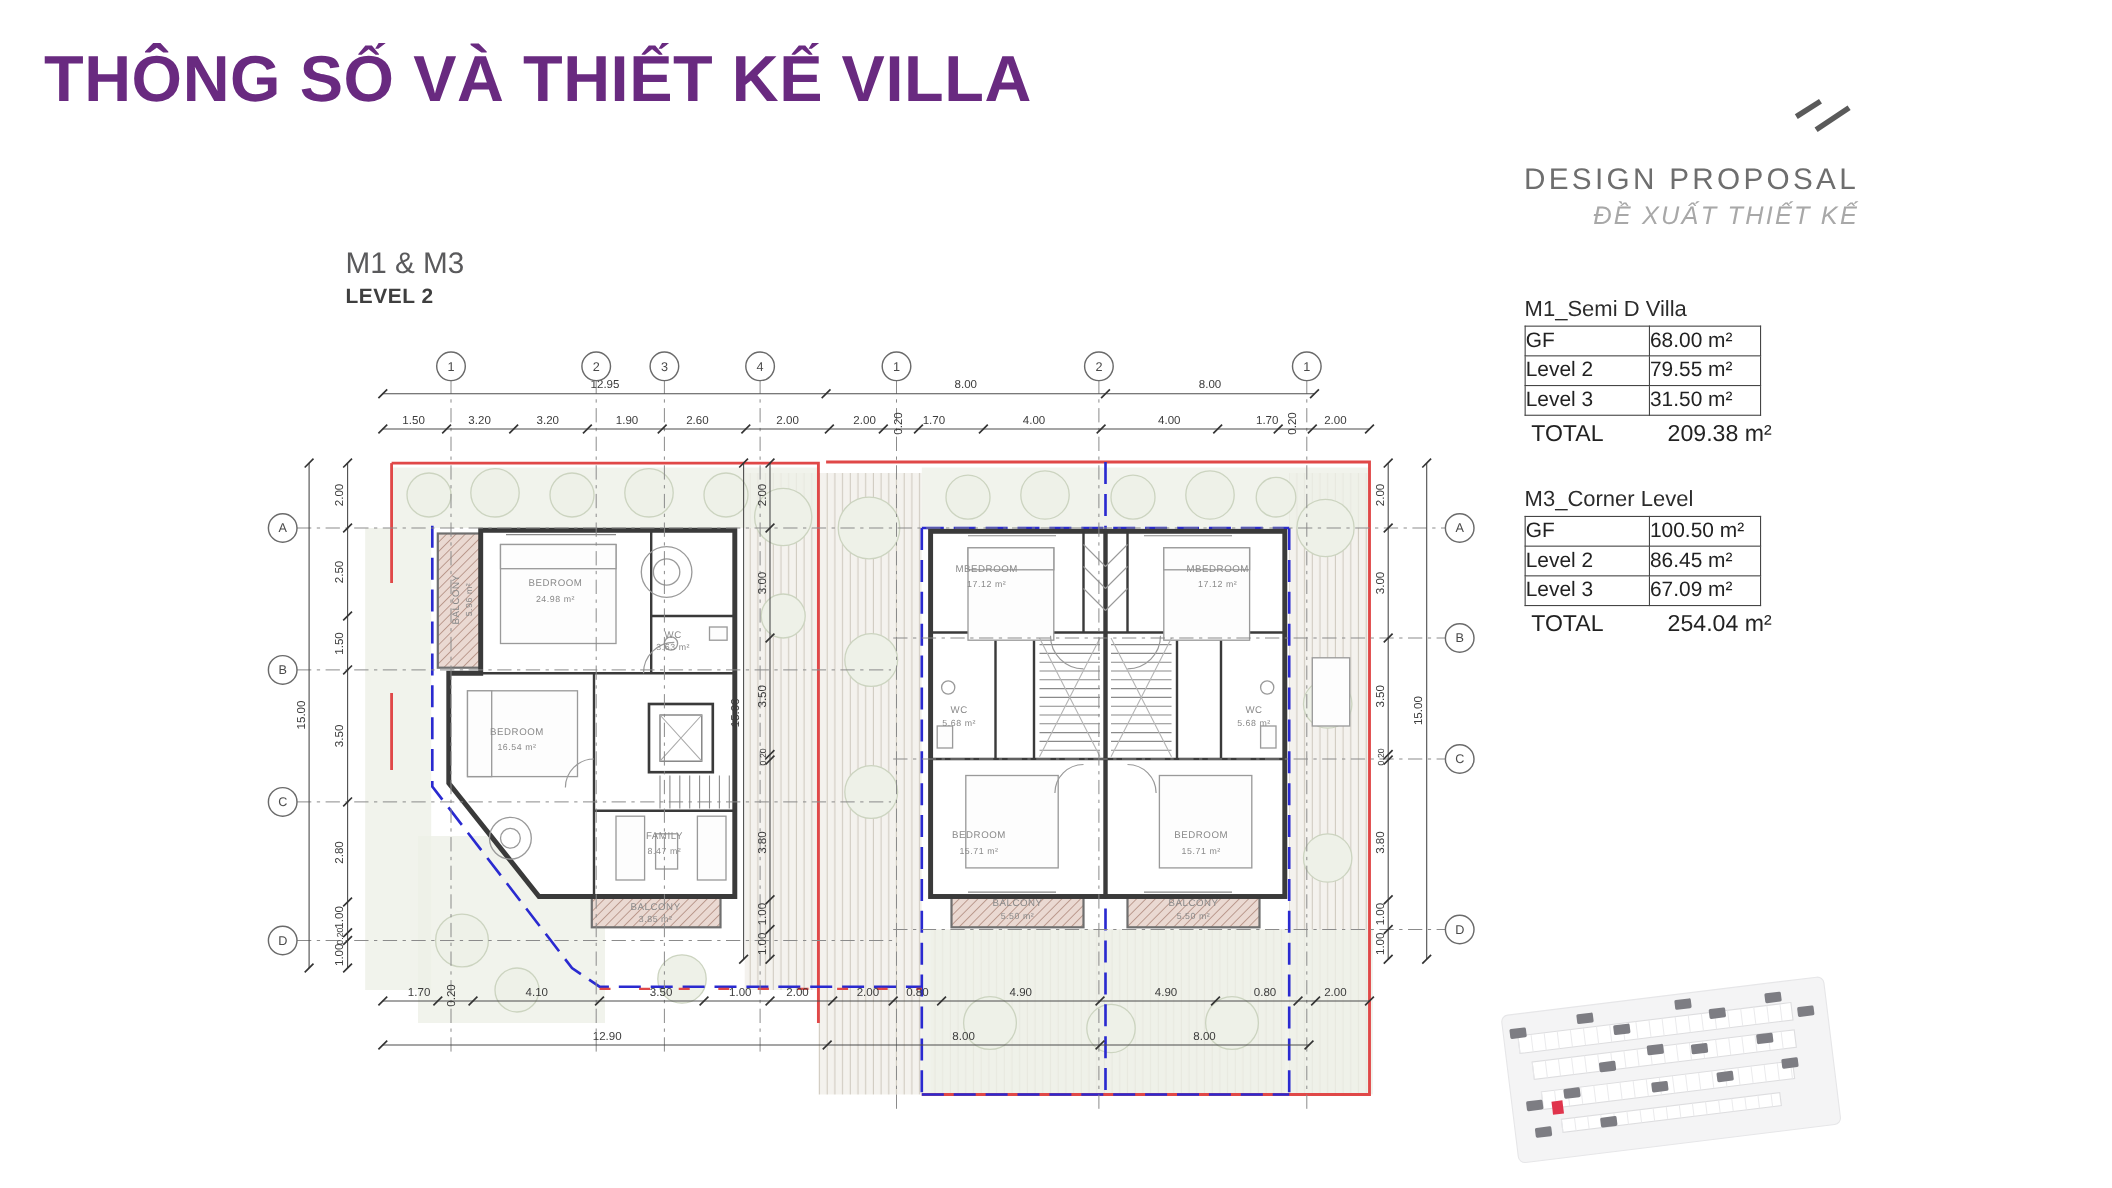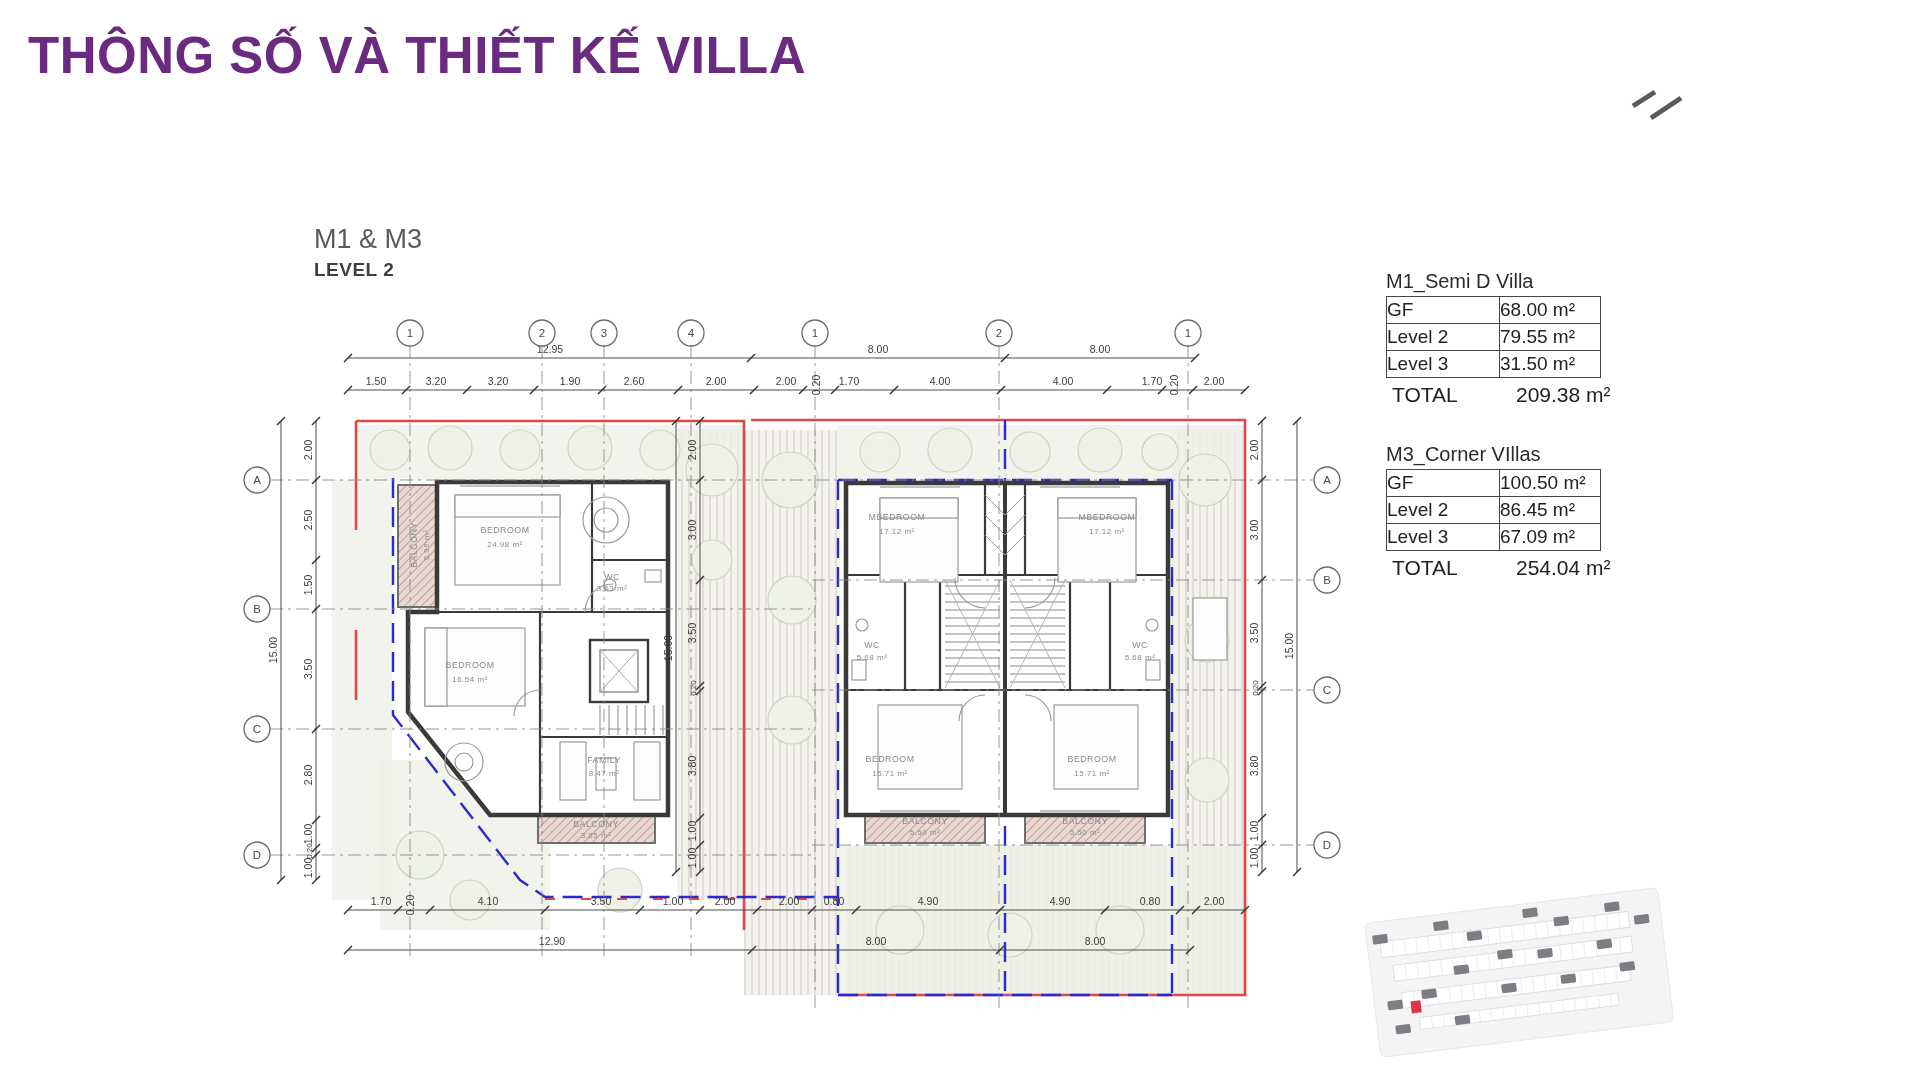--- a/index.html
+++ b/index.html
@@ -1,19 +1,19 @@
 <!DOCTYPE html>
 <html><head>
 <meta charset="utf-8">
 <style>
   html,body{margin:0;padding:0;background:#fff;}
   .page{position:relative;width:1920px;height:1080px;background:#ffffff;overflow:hidden;
         font-family:"Liberation Sans",sans-serif;}
-  .page-title{position:absolute;left:28px;top:26px;font-size:51px;font-weight:800;
-        color:#692a80;letter-spacing:.5px;margin:0;}
+  .page-title{position:absolute;left:28px;top:26px;font-size:59px;font-weight:800;
+        color:#692a80;letter-spacing:.5px;margin:12px;}
   .serif-heading{position:absolute;left:283px;top:108px;font-size:57px;
         font-family:"DejaVu Serif",serif;color:#4b453e;letter-spacing:1px;}
   .models{position:absolute;left:314px;top:224px;font-size:27px;color:#5a5a5c;}
   .level{position:absolute;left:314px;top:259px;font-size:19px;font-weight:700;color:#3f3f3f;letter-spacing:.5px;}
   .proposal{position:absolute;right:230px;top:148px;text-align:right;}
   .proposal .t1{font-size:27px;color:#6e6e6e;letter-spacing:3px;}
   .proposal .t2{font-size:23px;color:#a8a8a8;letter-spacing:2px;font-style:italic;margin-top:4px;}
   .logo-mark{position:absolute;left:1625px;top:84px;width:62px;height:40px;}
   .tables{position:absolute;left:1386px;top:270px;width:240px;color:#222;}
   .vtable{margin-bottom:36px;}
@@ -33,20 +33,24 @@
 
   <h1 class="page-title">THÔNG SỐ VÀ THIẾT KẾ VILLA</h1>
   <div class="models">M1 &amp; M3</div>
   <div class="level">LEVEL 2</div>
 
   <svg class="logo-mark" viewBox="0 0 62 40">
     <path d="M8,22 L30,8" stroke="#5a5a5a" stroke-width="5" fill="none"></path>
     <path d="M26,34 L56,14" stroke="#5a5a5a" stroke-width="5" fill="none"></path>
   </svg>
 
+  <div class="proposal">
+    <div class="t1">DESIGN PROPOSAL</div>
+    <div class="t2">ĐỀ XUẤT THIẾT KẾ</div>
+  </div>
 
   <svg id="plan-svg" style="position:absolute;left:0;top:0;" width="1920" height="1080" viewBox="0 0 1920 1080">
     <defs>
       <pattern id="hatchBalc" width="6" height="6" patternUnits="userSpaceOnUse" patternTransform="rotate(45)">
         <rect width="6" height="6" fill="#ead9d2"></rect>
         <line x1="0" y1="0" x2="0" y2="6" stroke="#b59286" stroke-width="1.6"></line>
       </pattern>
       <pattern id="trellis" width="7" height="7" patternUnits="userSpaceOnUse">
         <rect width="7" height="7" fill="#f3f1ec"></rect>
         <line x1="3" y1="0" x2="3" y2="7" stroke="#ccc6bb" stroke-width="1"></line>
@@ -542,21 +546,21 @@
               <td class="val">31.50 m²</td>
             </tr>
           </tbody>
         </table>
       <div class="vt-total">
         <div class="tl">TOTAL</div>
         <div class="tv">209.38 m²</div>
       </div>
     </div>
     <div class="vtable">
-      <div class="vt-title">M3_Corner VIllas</div>
+      <div class="vt-title">M3_Corner Level</div>
       <table>
           <tbody>
             <tr>
               <td class="lbl">GF</td>
               <td class="val">100.50 m²</td>
             </tr>
             <tr>
               <td class="lbl">Level 2</td>
               <td class="val">86.45 m²</td>
             </tr>

